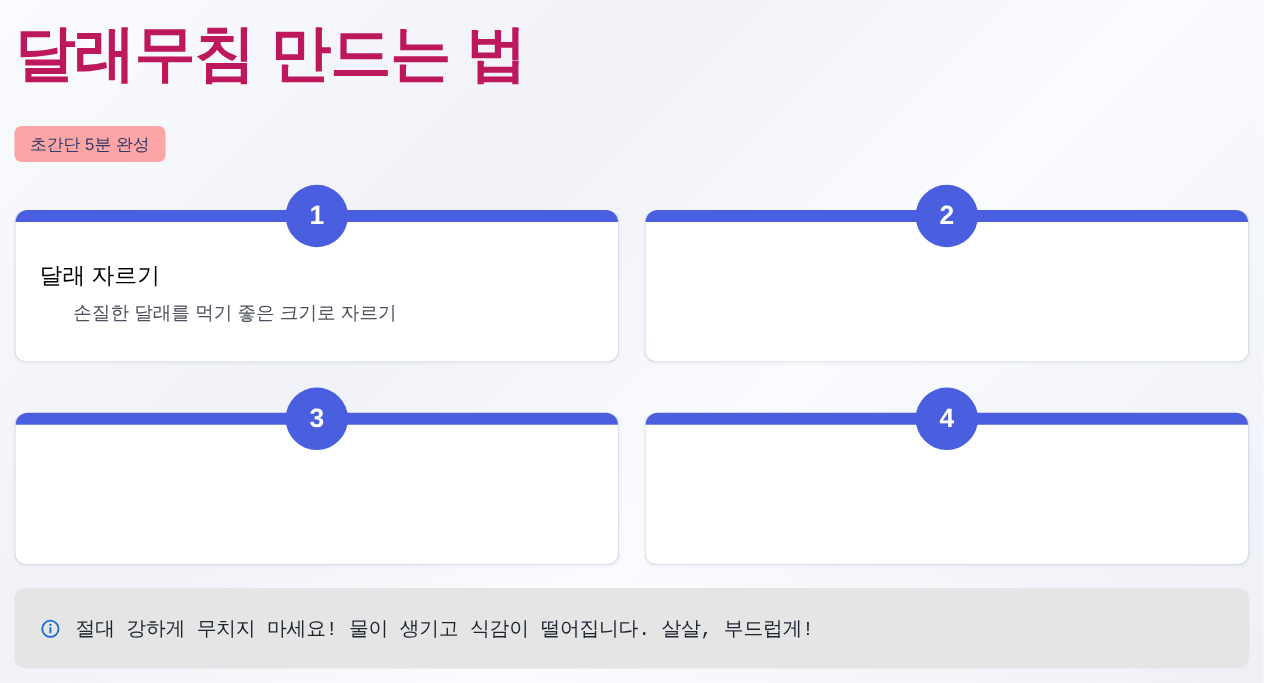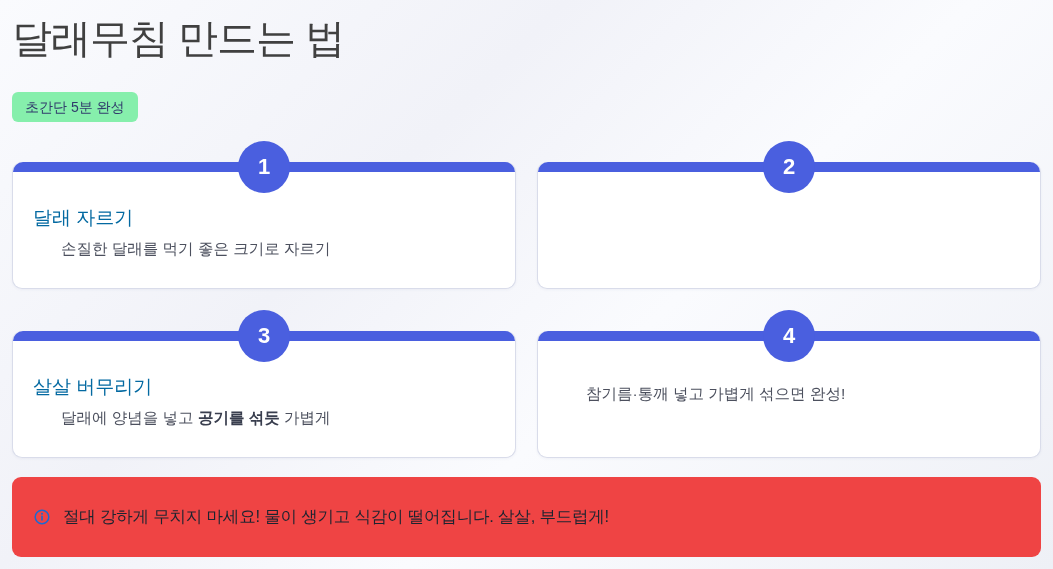--- a/index.html
+++ b/index.html
@@ -10,31 +10,31 @@
     font-family: "Liberation Sans", "DejaVu Sans", sans-serif;
   }
   body {
     background: linear-gradient(135deg, #fafbfe 0%, #f1f2f8 35%, #fafbfe 60%, #eef0f6 100%);
   }
   .container {
     padding: 14px 12px 0 12px;
     width: 1053px;
   }
   .page-title {
-    font-size: 40px;
-    font-weight: 400;
+    font-size: 51px;
+    font-weight: 700;
     letter-spacing: -1px;
-    color: #404040;
+    color: #be185d;
     line-height: 1.2;
   }
   .badge {
     display: inline-block;
     margin-top: 30px;
     padding: 6px 13px;
-    background: #86efac;
+    background: #fca5a5;
     color: #303a6b;
     font-size: 14px;
     border-radius: 6px;
     line-height: 1.3;
   }
   .steps-grid {
     margin-top: 40px;
     display: grid;
     grid-template-columns: 1fr 1fr;
     column-gap: 21px;
@@ -69,42 +69,43 @@
     display: flex;
     align-items: center;
     justify-content: center;
   }
   .step-body {
     padding: 34px 20px 0 20px;
   }
   .step-title {
     font-size: 19px;
     font-weight: 500;
-    color: #0369a1;
+    color: #000000;
     line-height: 1.25;
   }
   .step-desc {
     margin-top: 9px;
     font-size: 15.5px;
     color: #4c505e;
     line-height: 1.35;
     margin-left: 28px;
   }
   .step-desc .bold-part {
     font-weight: 700;
     color: #393e4e;
   }
   .note-bar {
     margin-top: 19px;
-    height: 80px;
-    background: #ef4444;
+    height: 67px;
+    background: #e5e5e5;
     border-radius: 9px;
     display: flex;
     align-items: center;
     padding: 0 22px;
+    font-family: Liberation Mono, monospace;
   }
   .note-icon {
     flex: 0 0 auto;
     width: 16px;
     height: 16px;
     margin-right: 13px;
     display: block;
   }
   .note-text {
     font-size: 16.5px;
@@ -134,31 +135,26 @@
     </div>
 
     <div class="step-card">
       <div class="step-card-bar"></div>
       <div class="step-number">2</div>
     </div>
 
     <div class="step-card">
       <div class="step-card-bar"></div>
       <div class="step-number">3</div>
-      <div class="step-body">
-        <div class="step-title">살살 버무리기</div>
-        <div class="step-desc"><span>달래에 양념을 넣고 </span><span class="bold-part">공기를 섞듯</span><span> 가볍게</span></div>
-      </div>
     </div>
 
     <div class="step-card">
       <div class="step-card-bar"></div>
       <div class="step-number">4</div>
       <div class="step-body">
-        <div class="step-desc"><span>참기름·통깨 넣고 가볍게 섞으면 완성!</span><span class="bold-part"></span><span></span></div>
       </div>
     </div>
 
   </div>
 
   <div class="note-bar">
     <svg class="note-icon" viewBox="0 0 16 16">
       <circle cx="8" cy="8" r="6.8" fill="none" stroke="#1a6ad2" stroke-width="1.5"></circle>
       <circle cx="8" cy="4.7" r="1" fill="#1a6ad2"></circle>
       <rect x="7.2" y="6.6" width="1.6" height="5.2" rx="0.8" fill="#1a6ad2"></rect>

